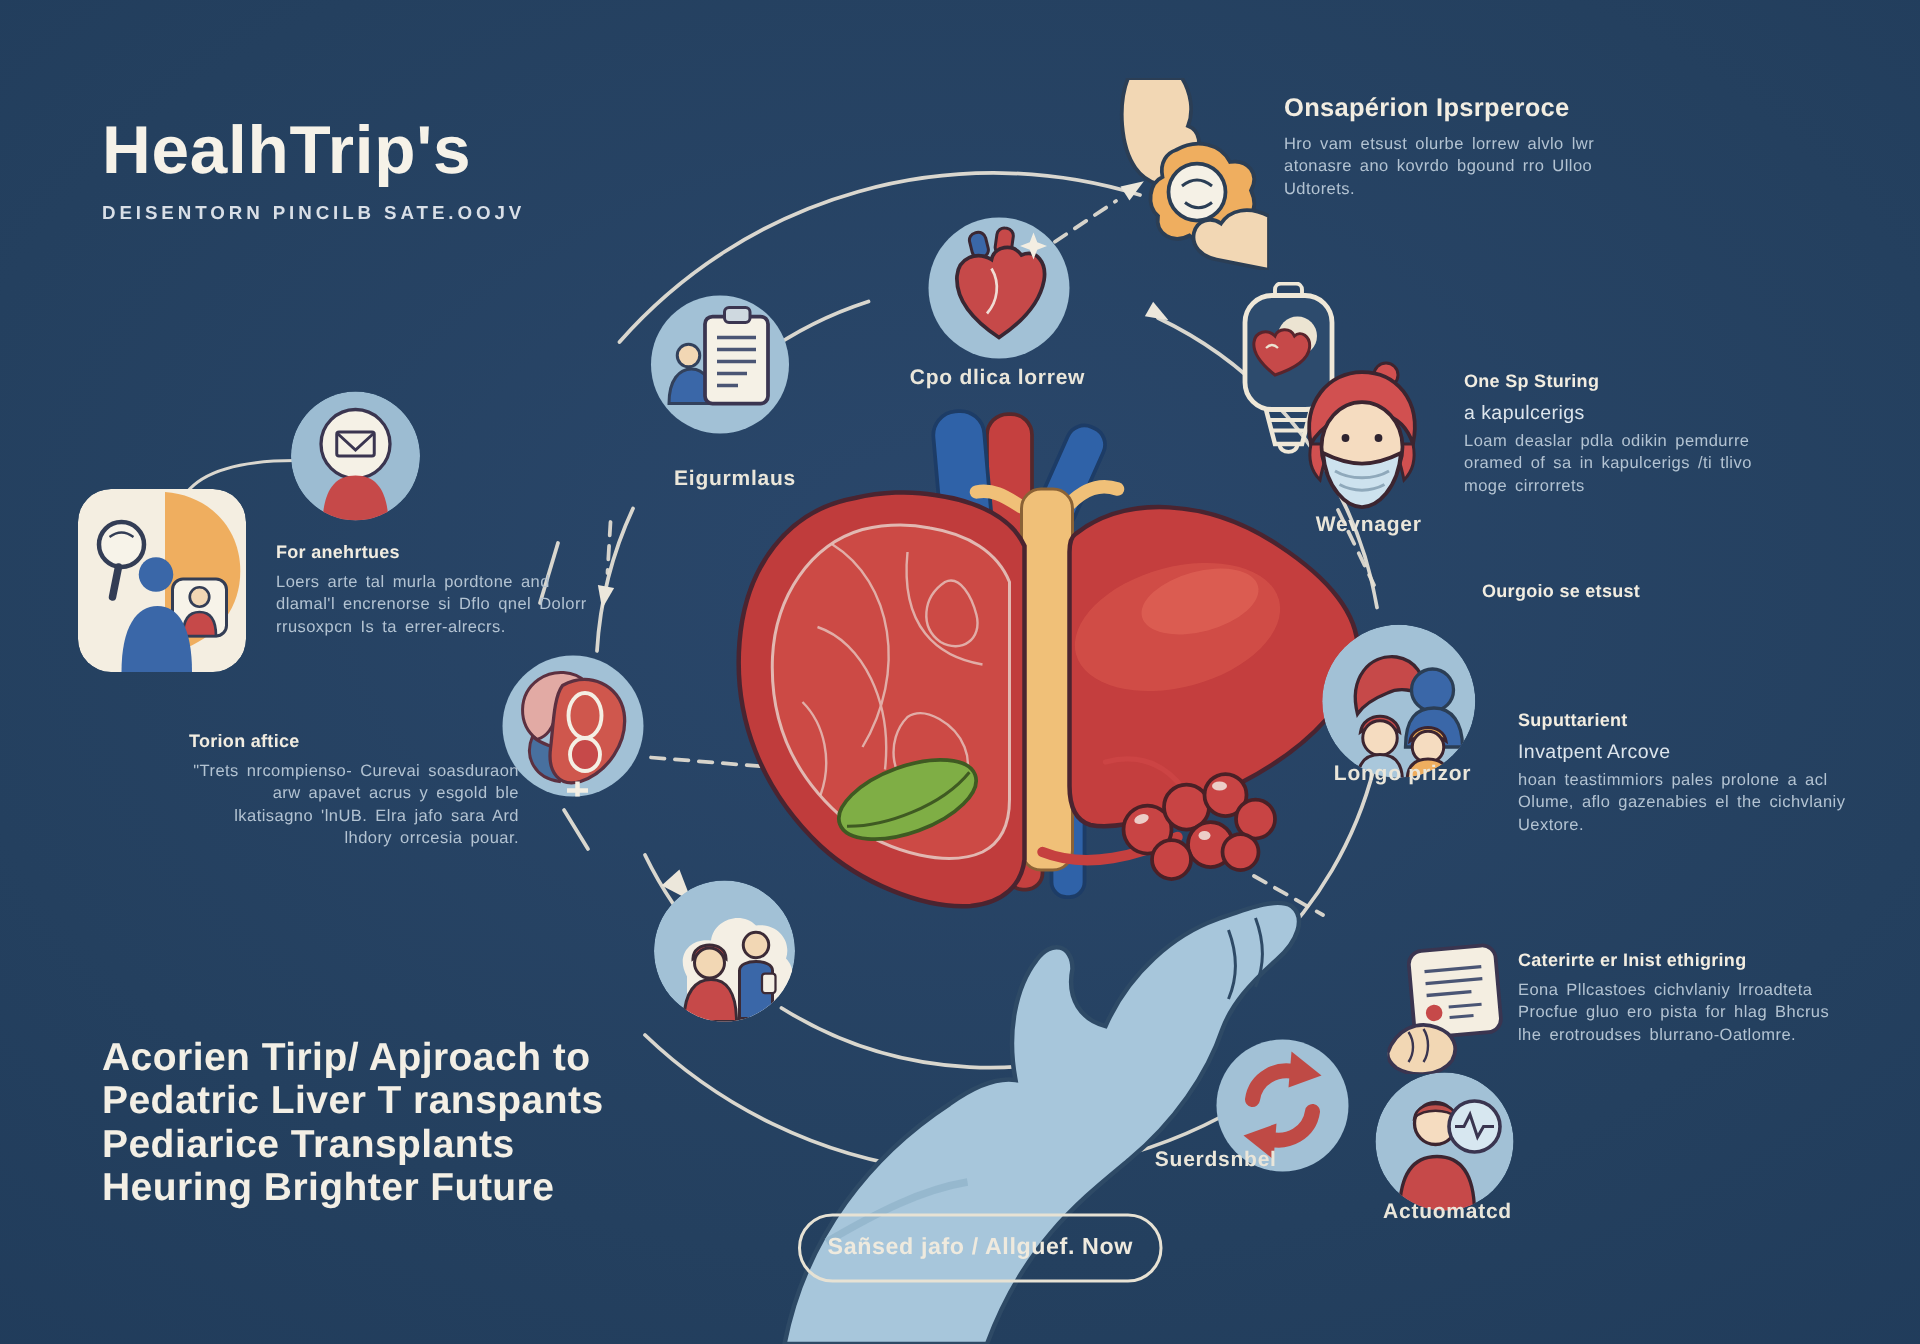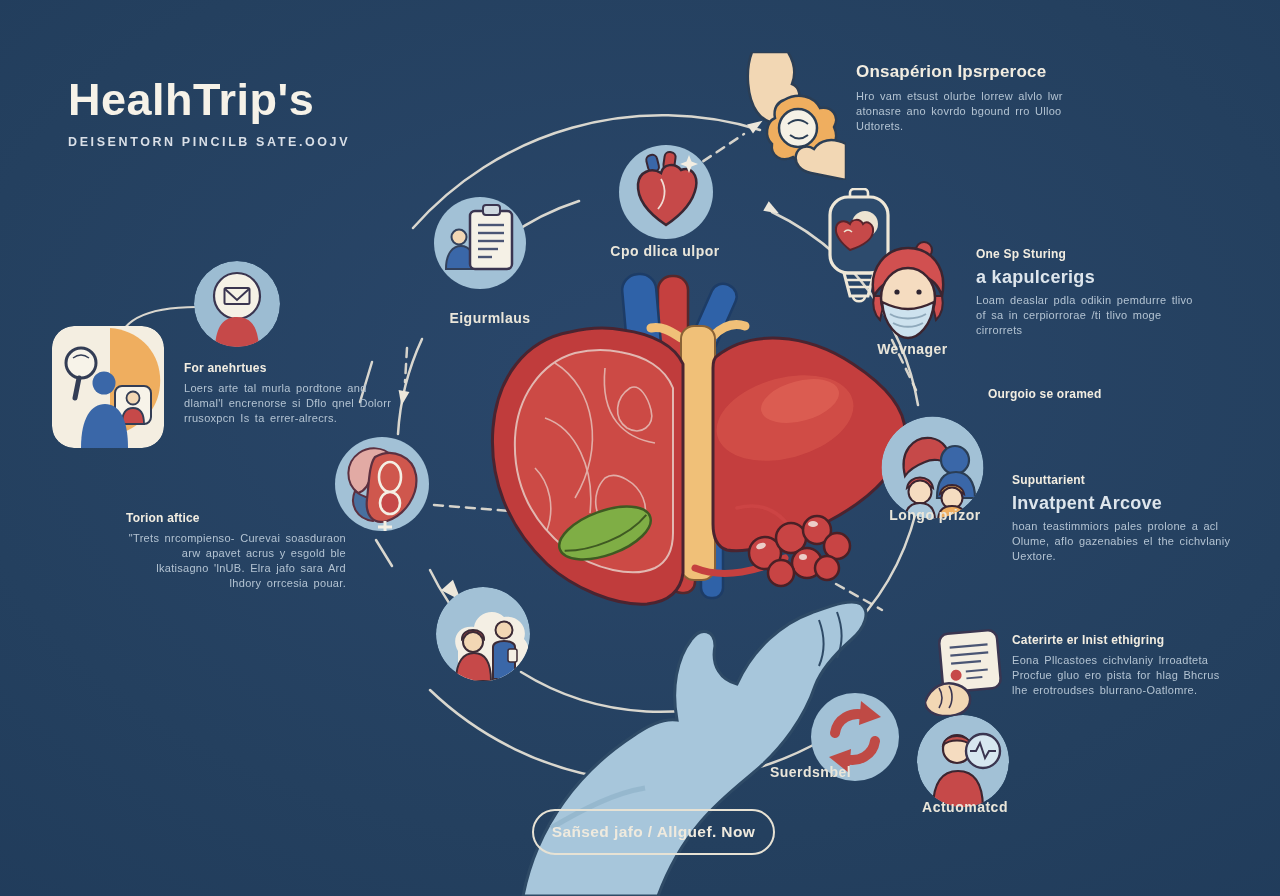--- a/index.html
+++ b/index.html
@@ -5,21 +5,21 @@
   html,body{margin:0;padding:0;width:1280px;height:896px;overflow:hidden;
     font-family:"Liberation Sans","DejaVu Sans",sans-serif;}
   .stage{position:relative;width:1280px;height:896px;
     background:radial-gradient(120% 115% at 50% 42%, #2a476b 0%, #24405f 45%, #1f3a59 78%, #1a3350 100%);}
   .abs{position:absolute;}
   .z1{z-index:1}.z2{z-index:2}.z3{z-index:3}.z4{z-index:4}
   .brand-title{font-size:45px;font-weight:700;color:#f6f2e8;letter-spacing:.5px;}
   .brand-sub{margin-top:9px;font-size:12.5px;font-weight:600;color:#d9dfe7;letter-spacing:2.6px;}
   .sec-h{font-size:12px;font-weight:700;color:#f2ede1;letter-spacing:.2px;line-height:1.15;}
   .sec-h.big{font-size:17px;}
-  .sec-sub{margin-top:5px;font-size:18px;font-weight:700;color:#dde5ec;letter-spacing:.3px;}
+  .sec-sub{margin-top:5px;font-size:13px;font-weight:400;color:#dde5ec;letter-spacing:.3px;}
   .sec-b{margin-top:5px;font-size:11px;line-height:1.38;font-weight:500;color:#b3c3d2;
     letter-spacing:.3px;word-spacing:2px;}
   .lab{font-size:14px;font-weight:700;color:#eae6da;letter-spacing:.5px;text-align:center;}
   .footer-title{font-size:26px;line-height:29px;font-weight:700;color:#f3efe5;letter-spacing:.3px;}
   .footer-title span{display:block;}
   .cta{width:243px;height:46px;border:2px solid #e7e2d4;border-radius:26px;box-sizing:border-box;
     display:flex;align-items:center;justify-content:center;font-size:15.5px;font-weight:700;
     color:#efeade;letter-spacing:.4px;background:transparent;cursor:pointer;}
   .right-body{text-align:right;}
   svg{display:block;}
@@ -336,51 +336,57 @@
   </div>
 
   <div class="abs z4" style="left:856px;top:62px;width:252px">
     <div class="sec-h big">Onsapérion Ipsrperoce</div>
     <div class="sec-b" style="width:210px;margin-top:7px">Hro vam etsust olurbe lorrew alvlo lwr atonasre ano kovrdo bgound rro Ulloo Udtorets.</div>
   </div>
 
   <div class="abs z4" style="left:976px;top:248px;width:222px">
     <div class="sec-h">One Sp Sturing</div>
     <div class="sec-sub">a kapulcerigs</div>
-    <div class="sec-b">Loam deaslar pdla odikin pemdurre tlivo of sa in cerpiorrorae /ti tlivo moge cirrorrets</div>
+    <div class="sec-b">Loam deaslar pdla odikin pemdurre oramed of sa in kapulcerigs /ti tlivo moge cirrorrets</div>
   </div>
 
   <div class="abs z4" style="left:988px;top:388px;width:230px">
-    <div class="sec-h">Ourgoio se oramed</div>
+    <div class="sec-h">Ourgoio se etsust</div>
   </div>
 
   <div class="abs z4" style="left:1012px;top:474px;width:220px">
     <div class="sec-h">Suputtarient</div>
     <div class="sec-sub">Invatpent Arcove</div>
     <div class="sec-b">hoan teastimmiors pales prolone a acl Olume, aflo gazenabies el the cichvlaniy Uextore.</div>
   </div>
 
   <div class="abs z4" style="left:1012px;top:634px;width:240px">
     <div class="sec-h">Caterirte er Inist ethigring</div>
     <div class="sec-b" style="width:222px">Eona Pllcastoes cichvlaniy lrroadteta Procfue gluo ero pista for hlag Bhcrus lhe erotroudses blurrano-Oatlomre.</div>
   </div>
 
   <div class="abs z4" style="left:184px;top:362px;width:222px">
     <div class="sec-h">For anehrtues</div>
     <div class="sec-b">Loers arte tal murla pordtone and dlamal'l encrenorse si Dflo qnel Dolorr rrusoxpcn Is ta errer-alrecrs.</div>
   </div>
 
-  <div class="abs z4" style="left:126px;top:512px;width:220px">
+  <div class="abs z4" style="left:126px;top:488px;width:220px">
     <div class="sec-h">Torion aftice</div>
     <div class="sec-b right-body">"Trets nrcompienso- Curevai soasduraon arw apavet acrus y esgold ble lkatisagno 'lnUB. Elra jafo sara Ard lhdory orrcesia pouar.</div>
   </div>
 
-  <div class="abs z4 lab" style="left:560px;top:243px;width:210px">Cpo dlica ulpor</div>
+  <div class="abs z4 lab" style="left:560px;top:243px;width:210px">Cpo dlica lorrew</div>
   <div class="abs z4 lab" style="left:425px;top:310px;width:130px">Eigurmlaus</div>
   <div class="abs z4 lab" style="left:850px;top:341px;width:125px">Wevnager</div>
   <div class="abs z4 lab" style="left:870px;top:507px;width:130px">Longo prizor</div>
   <div class="abs z4 lab" style="left:753px;top:764px;width:115px">Suerdsnbel</div>
   <div class="abs z4 lab" style="left:905px;top:799px;width:120px">Actuomatcd</div>
 
+  <div class="abs z4 footer-title" style="left:68px;top:690px;width:440px">
+    <span>Acorien Tirip/ Apjroach to</span>
+    <span>Pedatric Liver T ranspants</span>
+    <span>Pediarice Transplants</span>
+    <span>Heuring Brighter Future</span>
+  </div>
 
   <div class="abs z4 cta" style="left:532px;top:809px">Sañsed jafo / Allguef. Now</div>
 
 </div>
 
 </body></html>

